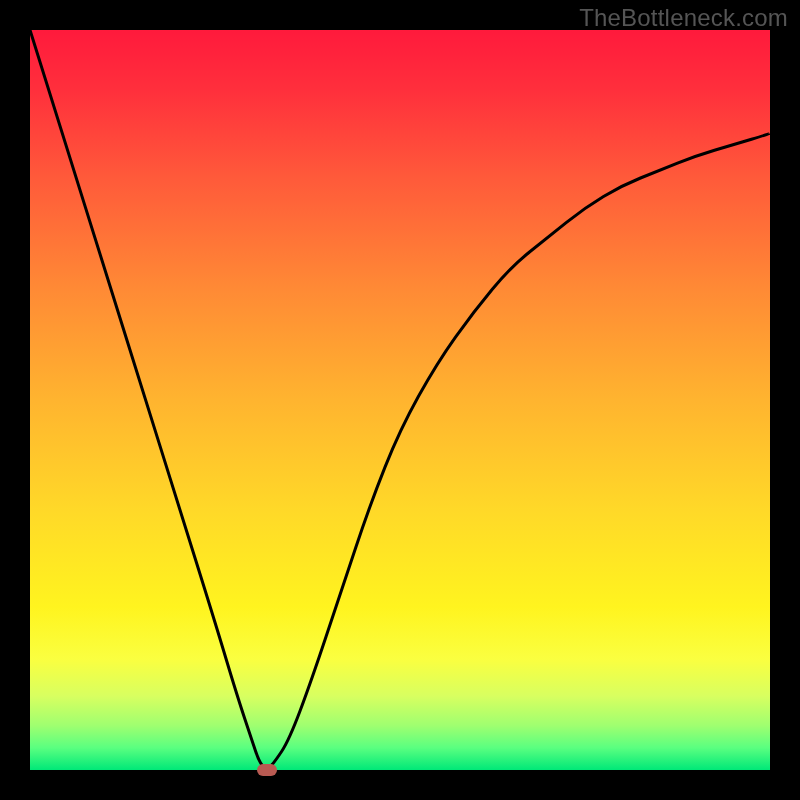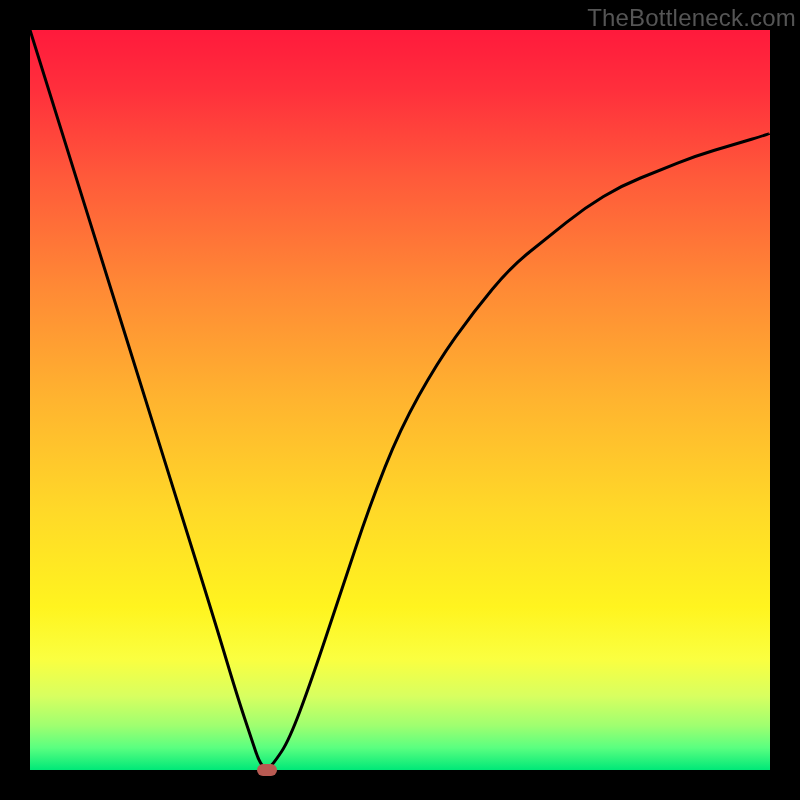--- a/index.html
+++ b/index.html
@@ -35,21 +35,21 @@
       #faff40 85%,
       #d8ff60 90%,
       #9fff70 94%,
       #5aff80 97%,
       #00e878 100%
     );
   }
   .watermark {
     position: absolute;
     top: 4px;
-    right: 4px;
+    right: 12px;
     color: #555;
     font-size: 24px;
     font-weight: 500;
     letter-spacing: 0.2px;
     user-select: none;
   }
   svg.curve {
     position: absolute;
     left: 0;
     top: 0;

